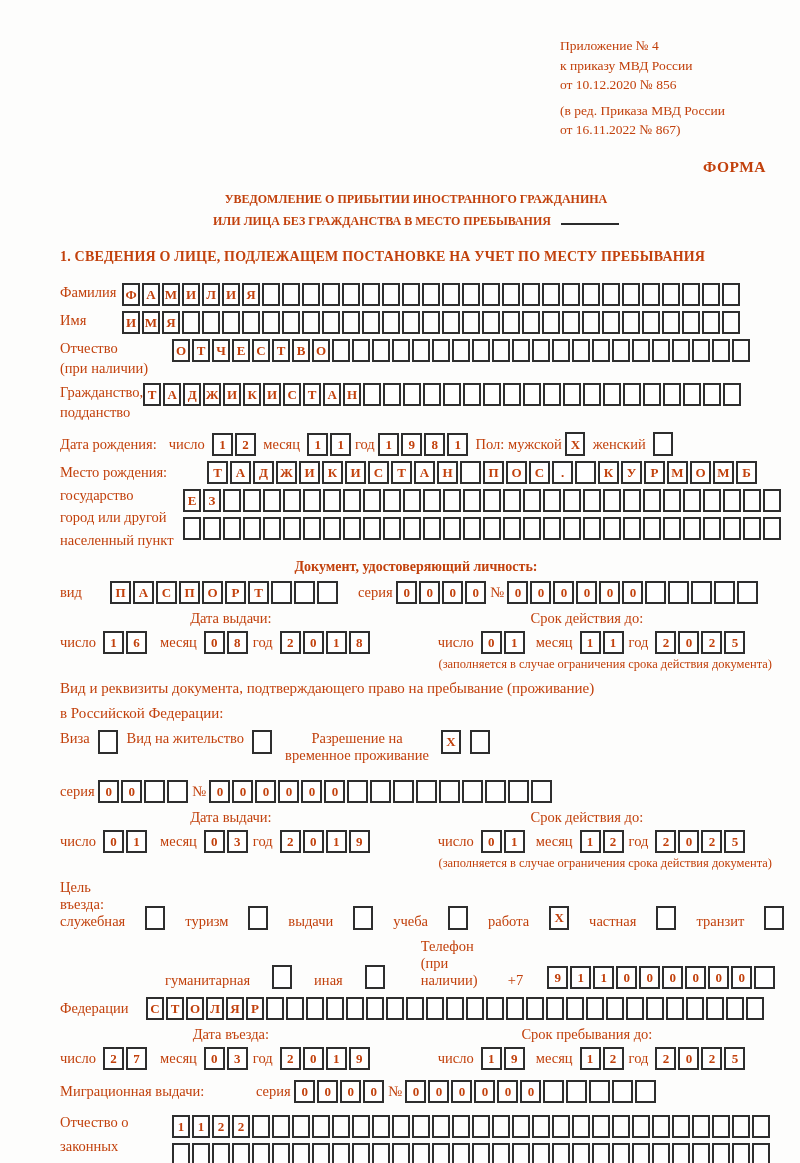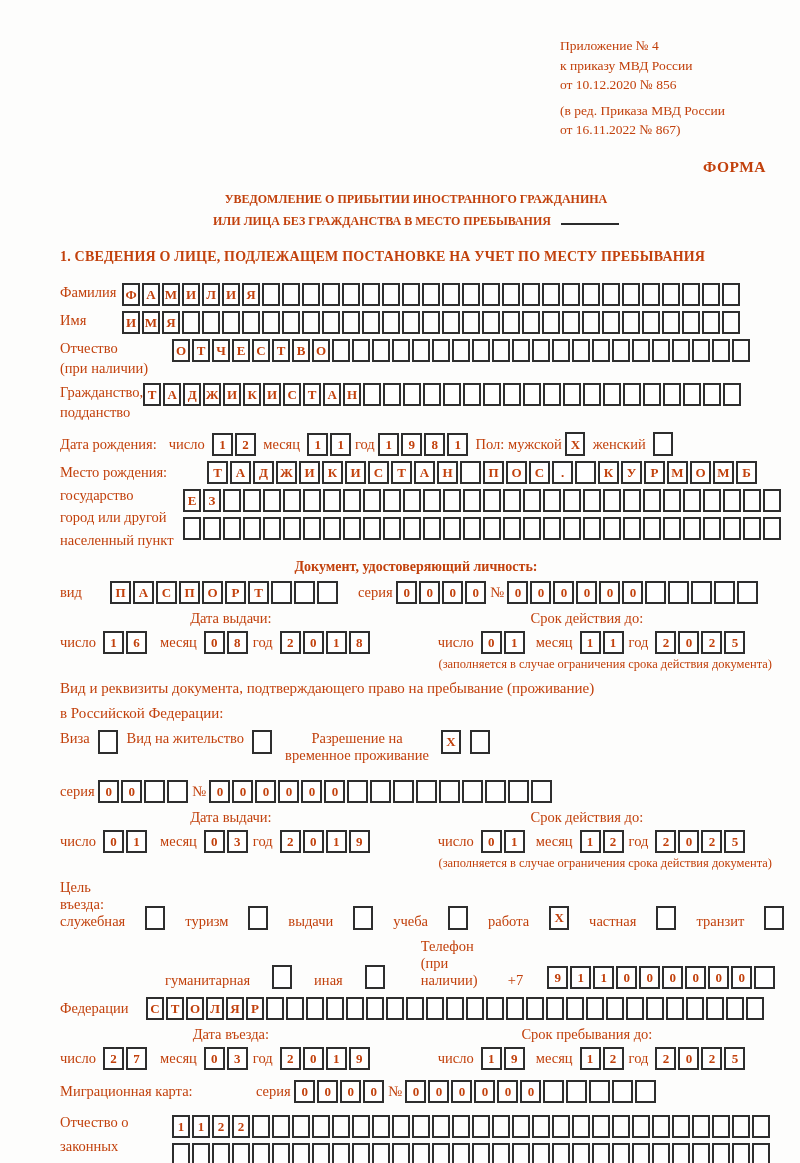--- a/index.html
+++ b/index.html
@@ -696,21 +696,21 @@
             <span class="cell">2</span>
             <span class="cell">0</span>
             <span class="cell">2</span>
             <span class="cell">5</span>
           </span>
       </div>
     </div>
   </div>
 
   <div class="frow" style="align-items:center;margin-top:10px">
-    <span class="flabel" style="flex-basis:196px">Миграционная карта:</span>
+    <span class="flabel" style="flex-basis:196px">Миграционная выдачи:</span>
     <span class="t">серия</span>&nbsp;
     <span class="cells w">
         <span class="cell">0</span>
         <span class="cell">0</span>
         <span class="cell">0</span>
         <span class="cell">0</span>
       </span>&nbsp;
     <span class="t">№</span>&nbsp;
     <span class="cells w">
         <span class="cell">0</span>

